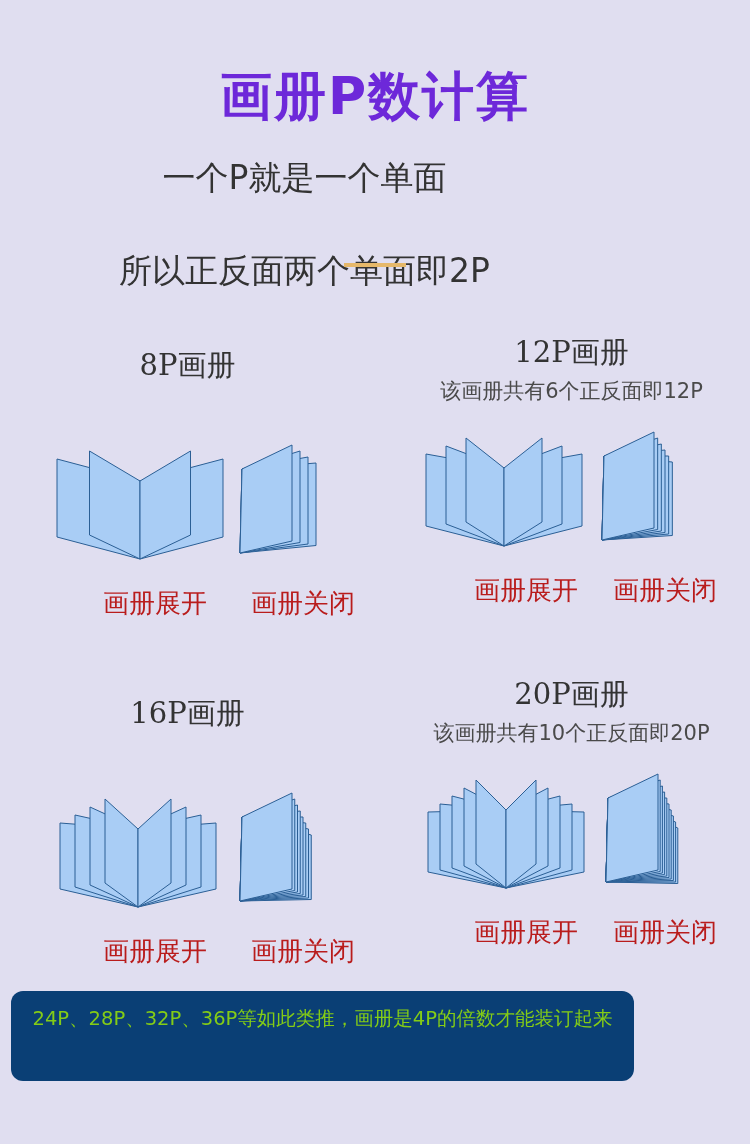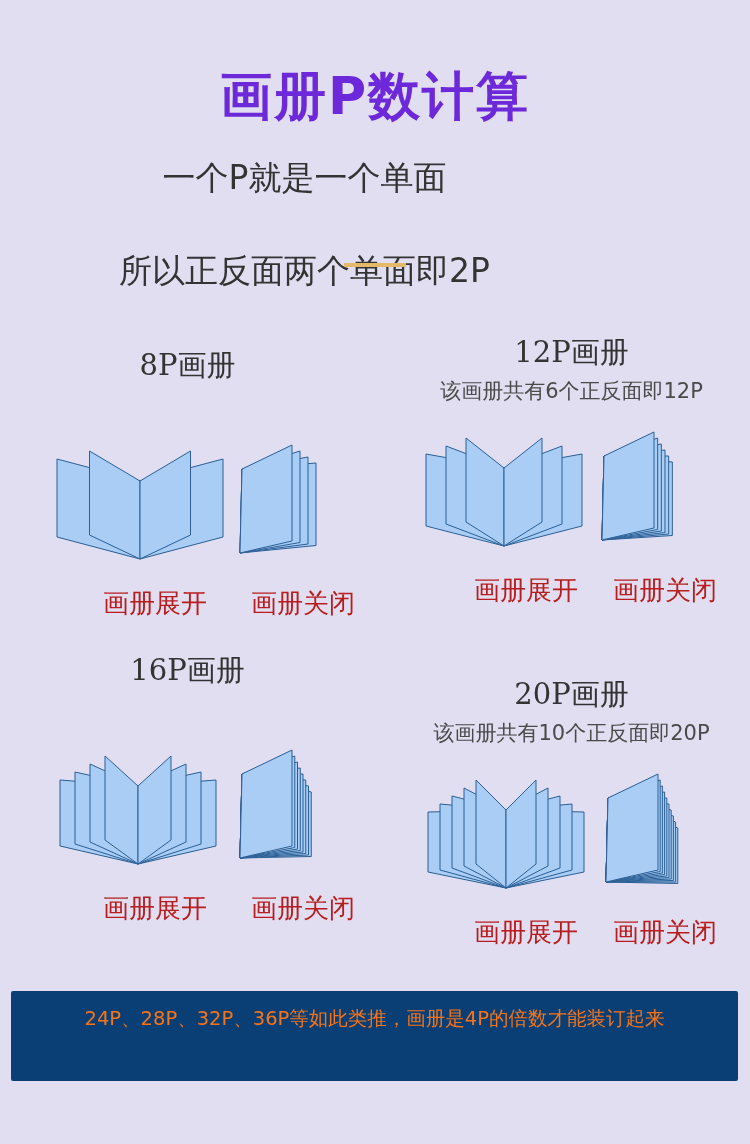--- a/index.html
+++ b/index.html
@@ -7,21 +7,21 @@
        font-family:"DejaVu Sans","Liberation Sans",sans-serif;color:#3a3a3a;}
   .title{position:absolute;top:62px;left:0;width:750px;text-align:center;font-size:52px;font-weight:bold;color:#6d28d9;letter-spacing:2px;}
   .sub{position:absolute;left:0;width:609px;text-align:center;font-size:33px;color:#333;}
   .sub1{top:156px;} .sub2{top:202px;margin-top:47px;}
   .accent{position:absolute;top:263px;left:344px;width:62px;height:4px;background:#e6b86a;}
   .card{position:absolute;width:375px;height:300px;}
   .card-title{position:absolute;top:0;left:0;width:100%;text-align:center;font-family:"DejaVu Serif","Liberation Serif",serif;font-size:29px;color:#333;}
   .card-desc{position:absolute;top:44px;left:0;width:100%;text-align:center;font-size:21px;color:#4a4a4a;}
   .fig{position:absolute;top:95px;}
   .cap{position:absolute;top:240px;font-size:26px;color:#b91c1c;text-align:right;width:150px;}
-  .note{position:absolute;left:11px;top:991px;width:727px;height:90px;background:#0a3f75;border-radius:2px;color:#f97316;text-align:center;font-size:19.5px;}
+  .note{position:absolute;left:11px;top:991px;width:623px;height:90px;background:#0a3f75;border-radius:12px;color:#84cc16;text-align:center;font-size:19.5px;}
   .note div{line-height:32px;}
   .note .l1{margin-top:12px;}
 </style>
 </head>
 <body>
 
 <div class="title">画册P数计算</div>
 <div class="sub sub1">一个P就是一个单面</div>
 <div class="sub sub2">所以正反面两个单面即2P</div>
 <div class="accent"></div>
@@ -60,21 +60,21 @@
       <polygon points="8,112 10,28 74.66666666666667,28 74.66666666666667,106" fill="#a9cdf5" stroke="#2b5f95" stroke-width="1"></polygon>
       <polygon points="8,112 10,28 71,22 71,104.5" fill="#a9cdf5" stroke="#2b5f95" stroke-width="1"></polygon>
       <polygon points="8,112 10,28 67.33333333333333,16 67.33333333333333,103" fill="#a9cdf5" stroke="#2b5f95" stroke-width="1"></polygon>
       <polygon points="8,112 10,28 63.666666666666664,10 63.666666666666664,101.5" fill="#a9cdf5" stroke="#2b5f95" stroke-width="1"></polygon>
       <polygon points="8,112 10,28 60,4 60,100" fill="#a9cdf5" stroke="#2b5f95" stroke-width="1"></polygon>
     </svg>
   <div class="cap" style="left:44px;">画册展开</div>
   <div class="cap" style="left:183px;">画册关闭</div>
 </div>
 
-<div class="card" style="left:0;top:651px;text-decoration:underline;">
+<div class="card" style="left:0;top:694px;text-decoration:underline;">
   <div class="card-title">16P画册</div>
   <svg class="fig" style="left:58px;" width="160" height="130">
       <polygon points="80,118 80,40 2,34 2,100" fill="#a9cdf5" stroke="#2b5f95" stroke-width="1"></polygon>
       <polygon points="80,118 80,40 158,34 158,100" fill="#a9cdf5" stroke="#2b5f95" stroke-width="1"></polygon>
       <polygon points="80,118 80,40 17,26 17,98" fill="#a9cdf5" stroke="#2b5f95" stroke-width="1"></polygon>
       <polygon points="80,118 80,40 143,26 143,98" fill="#a9cdf5" stroke="#2b5f95" stroke-width="1"></polygon>
       <polygon points="80,118 80,40 32,18 32,96" fill="#a9cdf5" stroke="#2b5f95" stroke-width="1"></polygon>
       <polygon points="80,118 80,40 128,18 128,96" fill="#a9cdf5" stroke="#2b5f95" stroke-width="1"></polygon>
       <polygon points="80,118 80,40 47,10 47,94" fill="#a9cdf5" stroke="#2b5f95" stroke-width="1"></polygon>
       <polygon points="80,118 80,40 113,10 113,94" fill="#a9cdf5" stroke="#2b5f95" stroke-width="1"></polygon>

